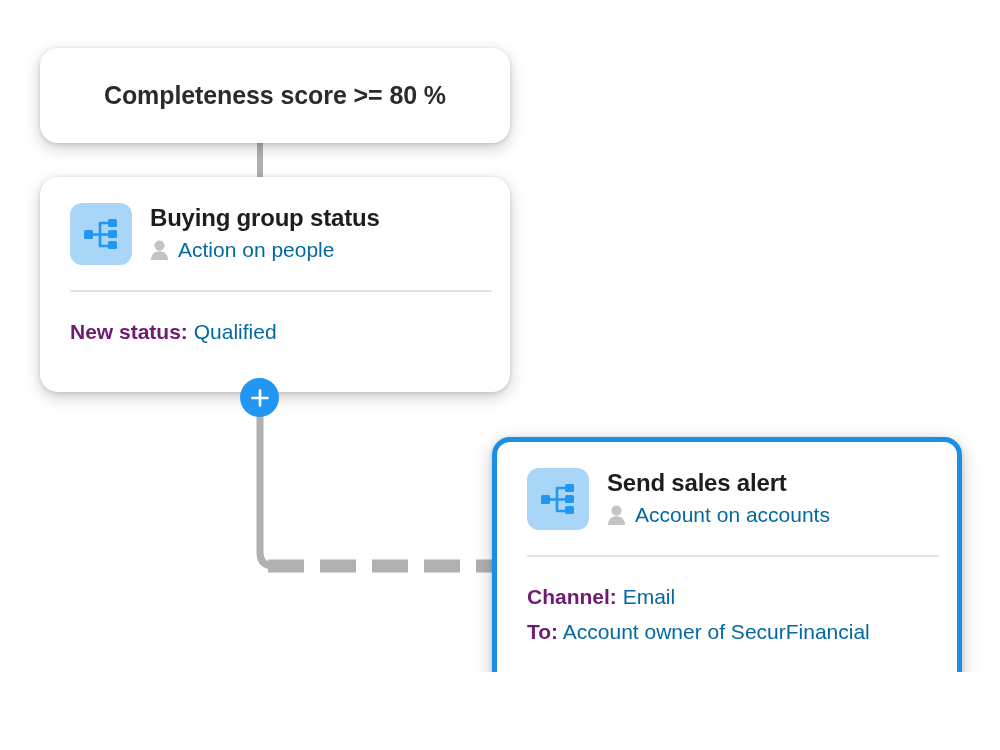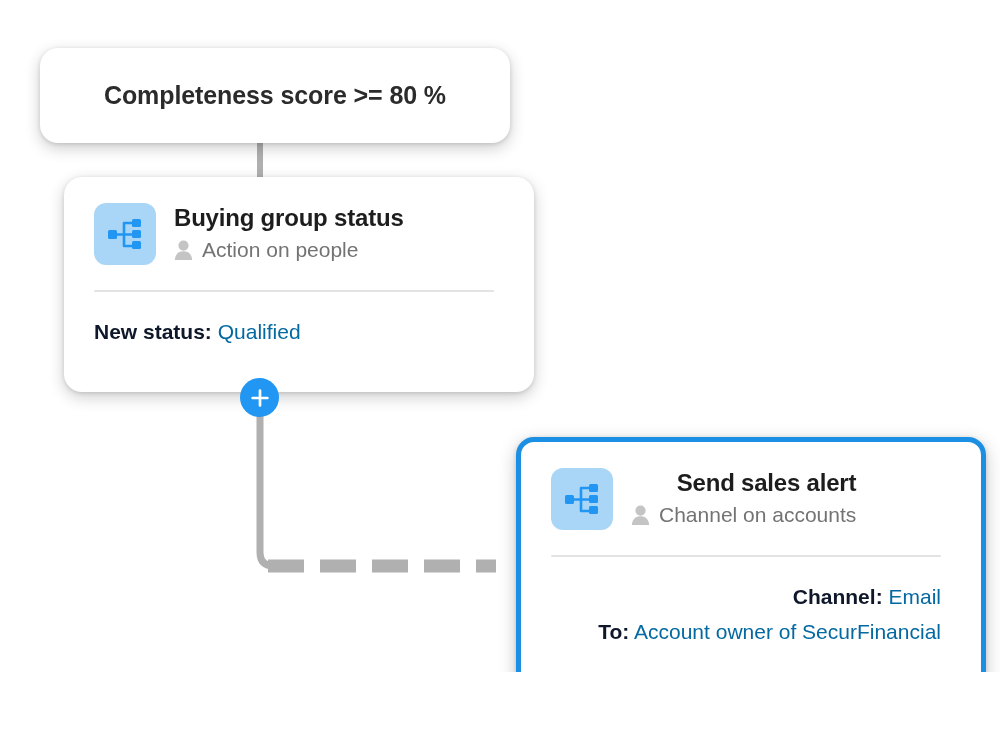--- a/index.html
+++ b/index.html
@@ -55,37 +55,35 @@
   .condition-text {
     font-size: 25px;
     font-weight: bold;
     color: #2b2b2b;
     letter-spacing: -0.1px;
     white-space: nowrap;
   }
 
   
   .action-card {
-    padding: 26px 40px 24px 30px;
-    margin-left: 24px;
+    padding: 26px 18px 24px 30px;
   }
   .action-card-1 {
     left: 40px;
     top: 177px;
     width: 470px;
     height: 215px;
   }
   .action-card-2 {
     left: 492px;
     top: 437px;
     width: 470px;
     height: 260px;
     border: 5px solid #1a8fe3;
     box-shadow: 0 5px 18px rgba(0,0,0,0.22), 0 1px 4px rgba(0,0,0,0.14);
-    text-align: right;
   }
 
   .card-header {
     display: flex;
     align-items: flex-start;
     gap: 18px;
   }
 
   .app-icon-tile {
     flex: 0 0 auto;
@@ -115,21 +113,21 @@
   }
   .card-subtitle-row {
     display: flex;
     align-items: center;
     gap: 9px;
     margin-top: 6px;
   }
   .person-icon { flex: 0 0 auto; display: block; }
   .card-subtitle {
     font-size: 21px;
-    color: #737373;
+    color: #0369a1;
     font-weight: normal;
     white-space: nowrap;
   }
 
   .card-divider {
     height: 2px;
     background: #e3e3e3;
     border-radius: 1px;
     margin: 25px 0 0 0;
   }
@@ -138,21 +136,21 @@
     margin-top: 22px;
   }
   .detail-line {
     font-size: 21px;
     color: #242424;
     line-height: 1.68;
     white-space: nowrap;
   }
   .detail-line .k {
     font-weight: bold;
-    color: #0f172a;
+    color: #701a75;
   }
   .detail-line .v {
     font-weight: normal;
     color: #0369a1;
   }
 
   
   .add-step-button {
     position: absolute;
     left: 240px;
@@ -238,21 +236,21 @@
           <path d="M9 15.5 H16 M16 4 V27 M16 4 H24 M16 15.5 H24 M16 27 H24" stroke="#2196f3" stroke-width="2.6" fill="none" stroke-linecap="round" stroke-linejoin="round"></path>
         </svg>
       </span>
       <div class="header-text">
         <div class="card-title">Send sales alert</div>
         <div class="card-subtitle-row">
           <svg class="person-icon" width="19" height="20" viewBox="0 0 19 20" xmlns="http://www.w3.org/2000/svg">
             <circle cx="9.5" cy="5.6" r="5.1" fill="#c4c4c4"></circle>
             <path d="M0.8 20 C1.4 13.6 5.0 11.2 9.5 11.2 C14.0 11.2 17.6 13.6 18.2 20 Z" fill="#c4c4c4"></path>
           </svg>
-          <span class="card-subtitle">Channel on accounts</span>
+          <span class="card-subtitle">Account on accounts</span>
         </div>
       </div>
     </div>
 
     <div class="card-divider"></div>
 
     <div class="card-body">
       <div class="detail-line">
         <span class="k">Channel:</span>
         <span class="v">Email</span>

